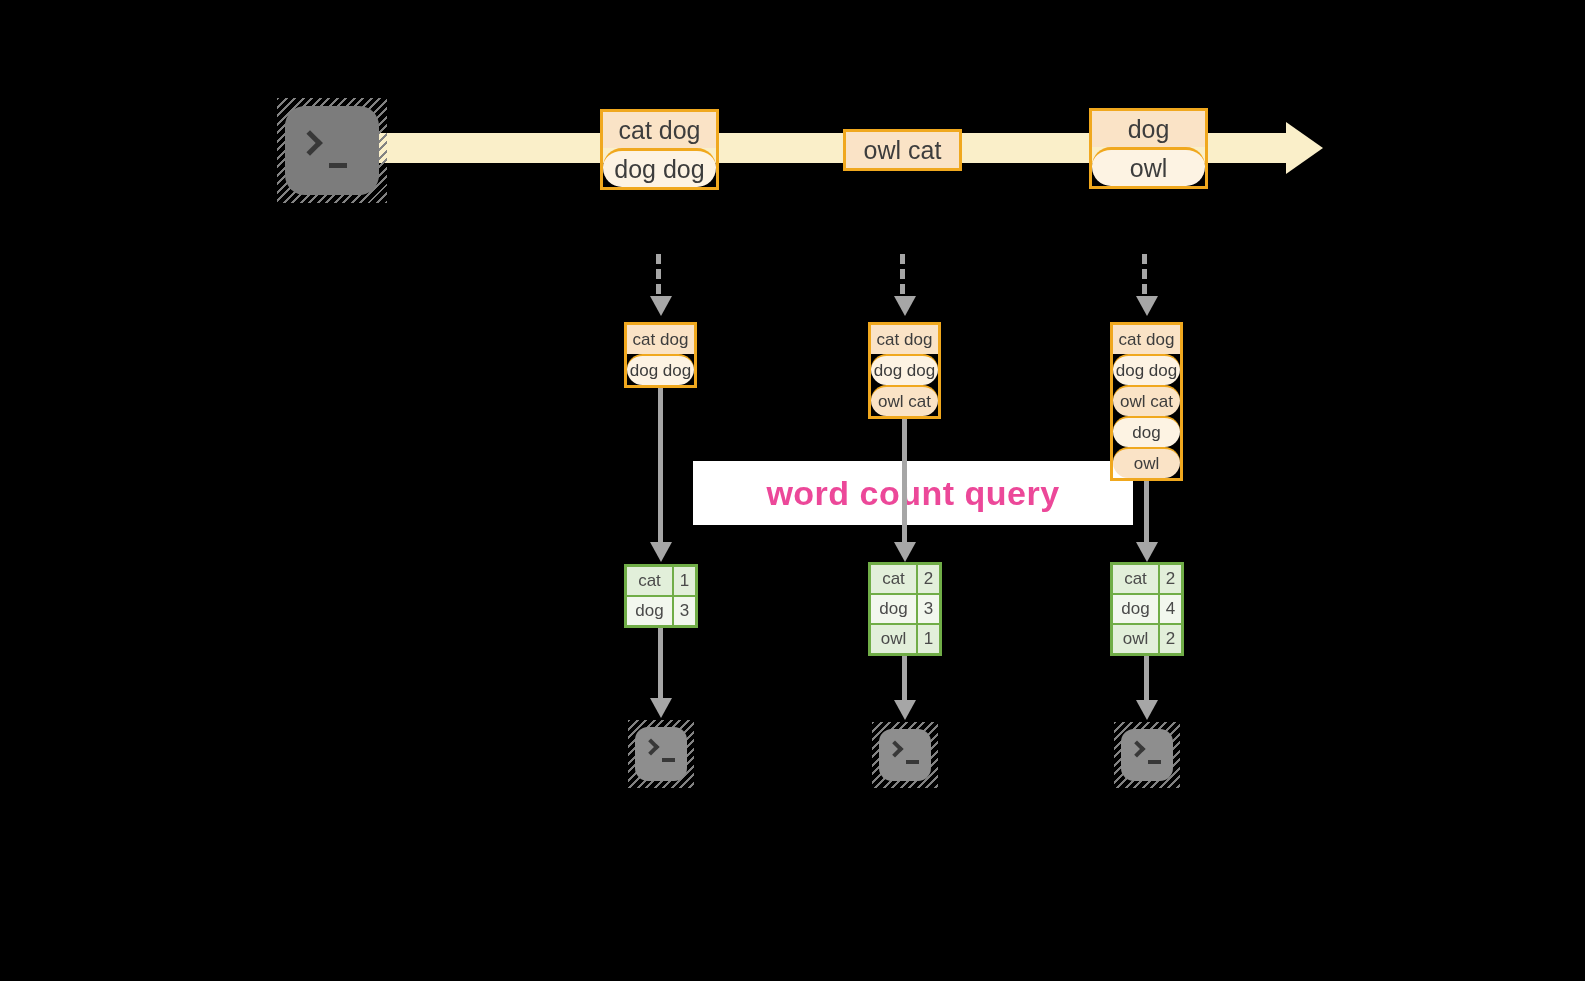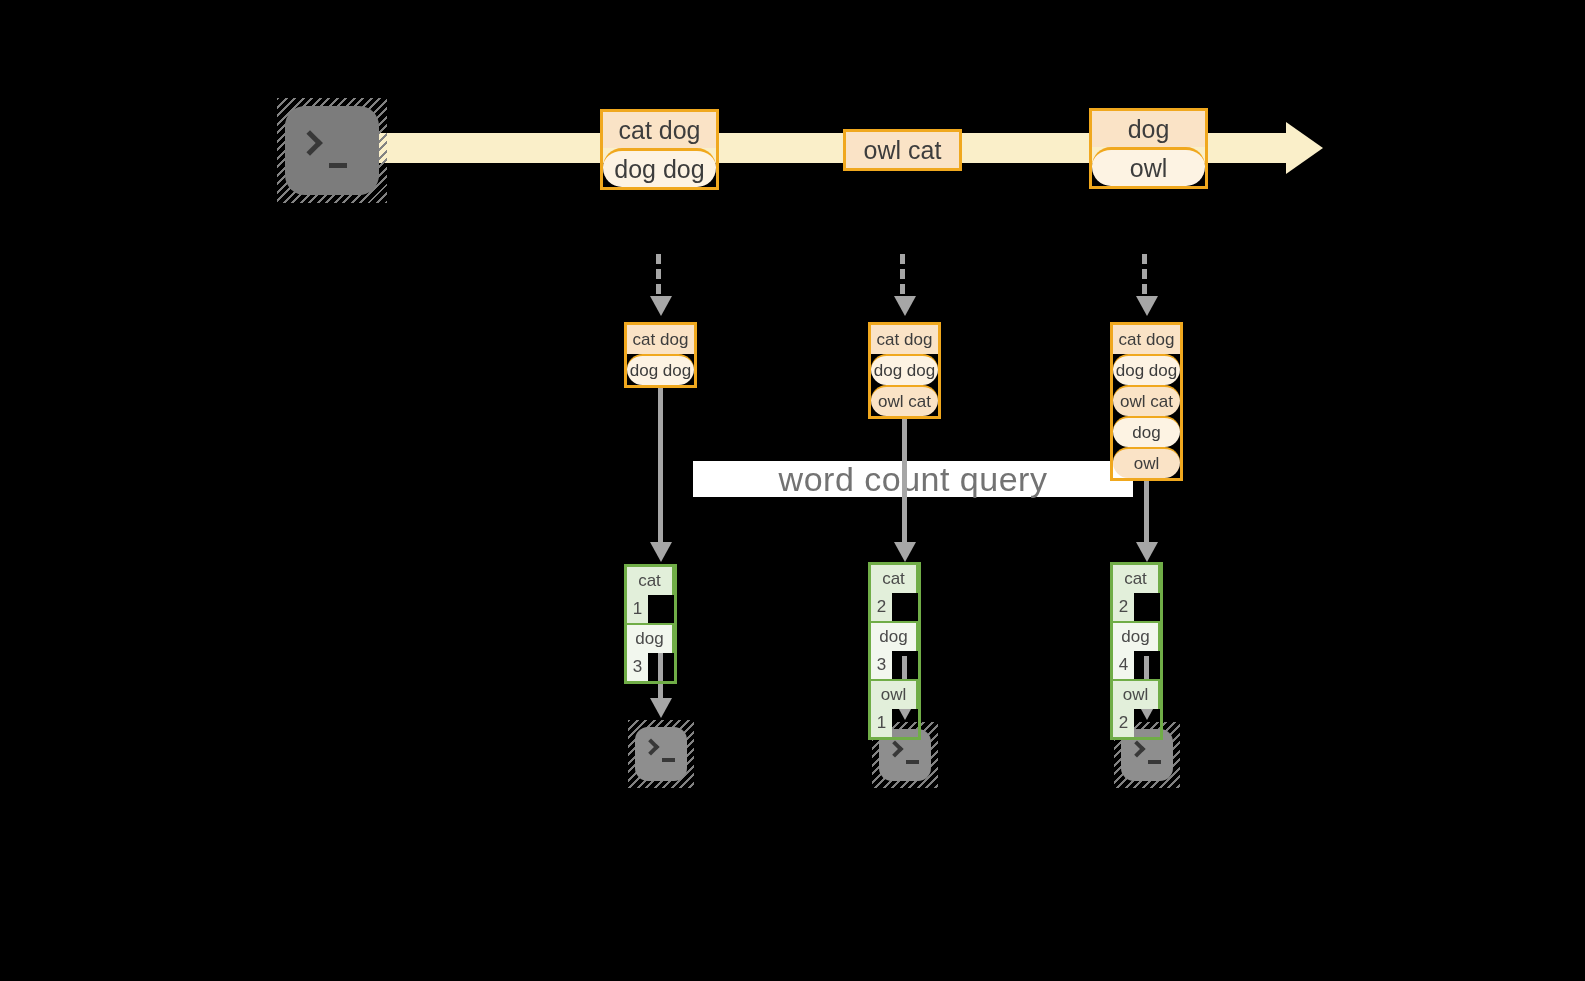--- a/index.html
+++ b/index.html
@@ -37,27 +37,27 @@
   .obox.small .row { height:29px; line-height:29px; font-size:17px; }
   .obox.small .row + .row { border-top:2px solid #F0A81E; }
 
   
   .gdash { position:absolute; width:0; border-left:5px dashed #A6A6A6; z-index:2; }
   .gline { position:absolute; width:5px; background:#A6A6A6; z-index:2; }
   .ghead { position:absolute; width:0; height:0; z-index:2;
     border-left:11px solid transparent; border-right:11px solid transparent; border-top:20px solid #A6A6A6; }
 
   
-  .qlabel { position:absolute; left:693px; top:461px; width:440px; height:36px; background:#FFFFFF; z-index:1;
+  .qlabel { position:absolute; left:693px; top:461px; width:440px; height:64px; background:#FFFFFF; z-index:1;
     display:flex; align-items:center; justify-content:center;
-    font-size:34px; font-weight:400; color:#737373; letter-spacing:0.5px; }
+    font-size:34px; font-weight:700; color:#ec4899; letter-spacing:0.5px; }
 
   
   .gtable { position:absolute; border:3px solid #70AD47; z-index:3; }
-  .grow { display:flex;flex-direction:column; }
+  .grow { display:flex; }
   .grow + .grow { border-top:2px solid #70AD47; }
   .grow > div { height:28px; line-height:28px; font-size:17px; text-align:center; color:#4A4A4A; background:#F2F7EE; }
   .grow:nth-child(odd) > div { background:#E2EFDA; }
   .gword { width:45px; border-right:2px solid #70AD47; }
   .gnum  { width:21px; }
 </style>
 </head>
 <body>
 
 <div class="canvas">

